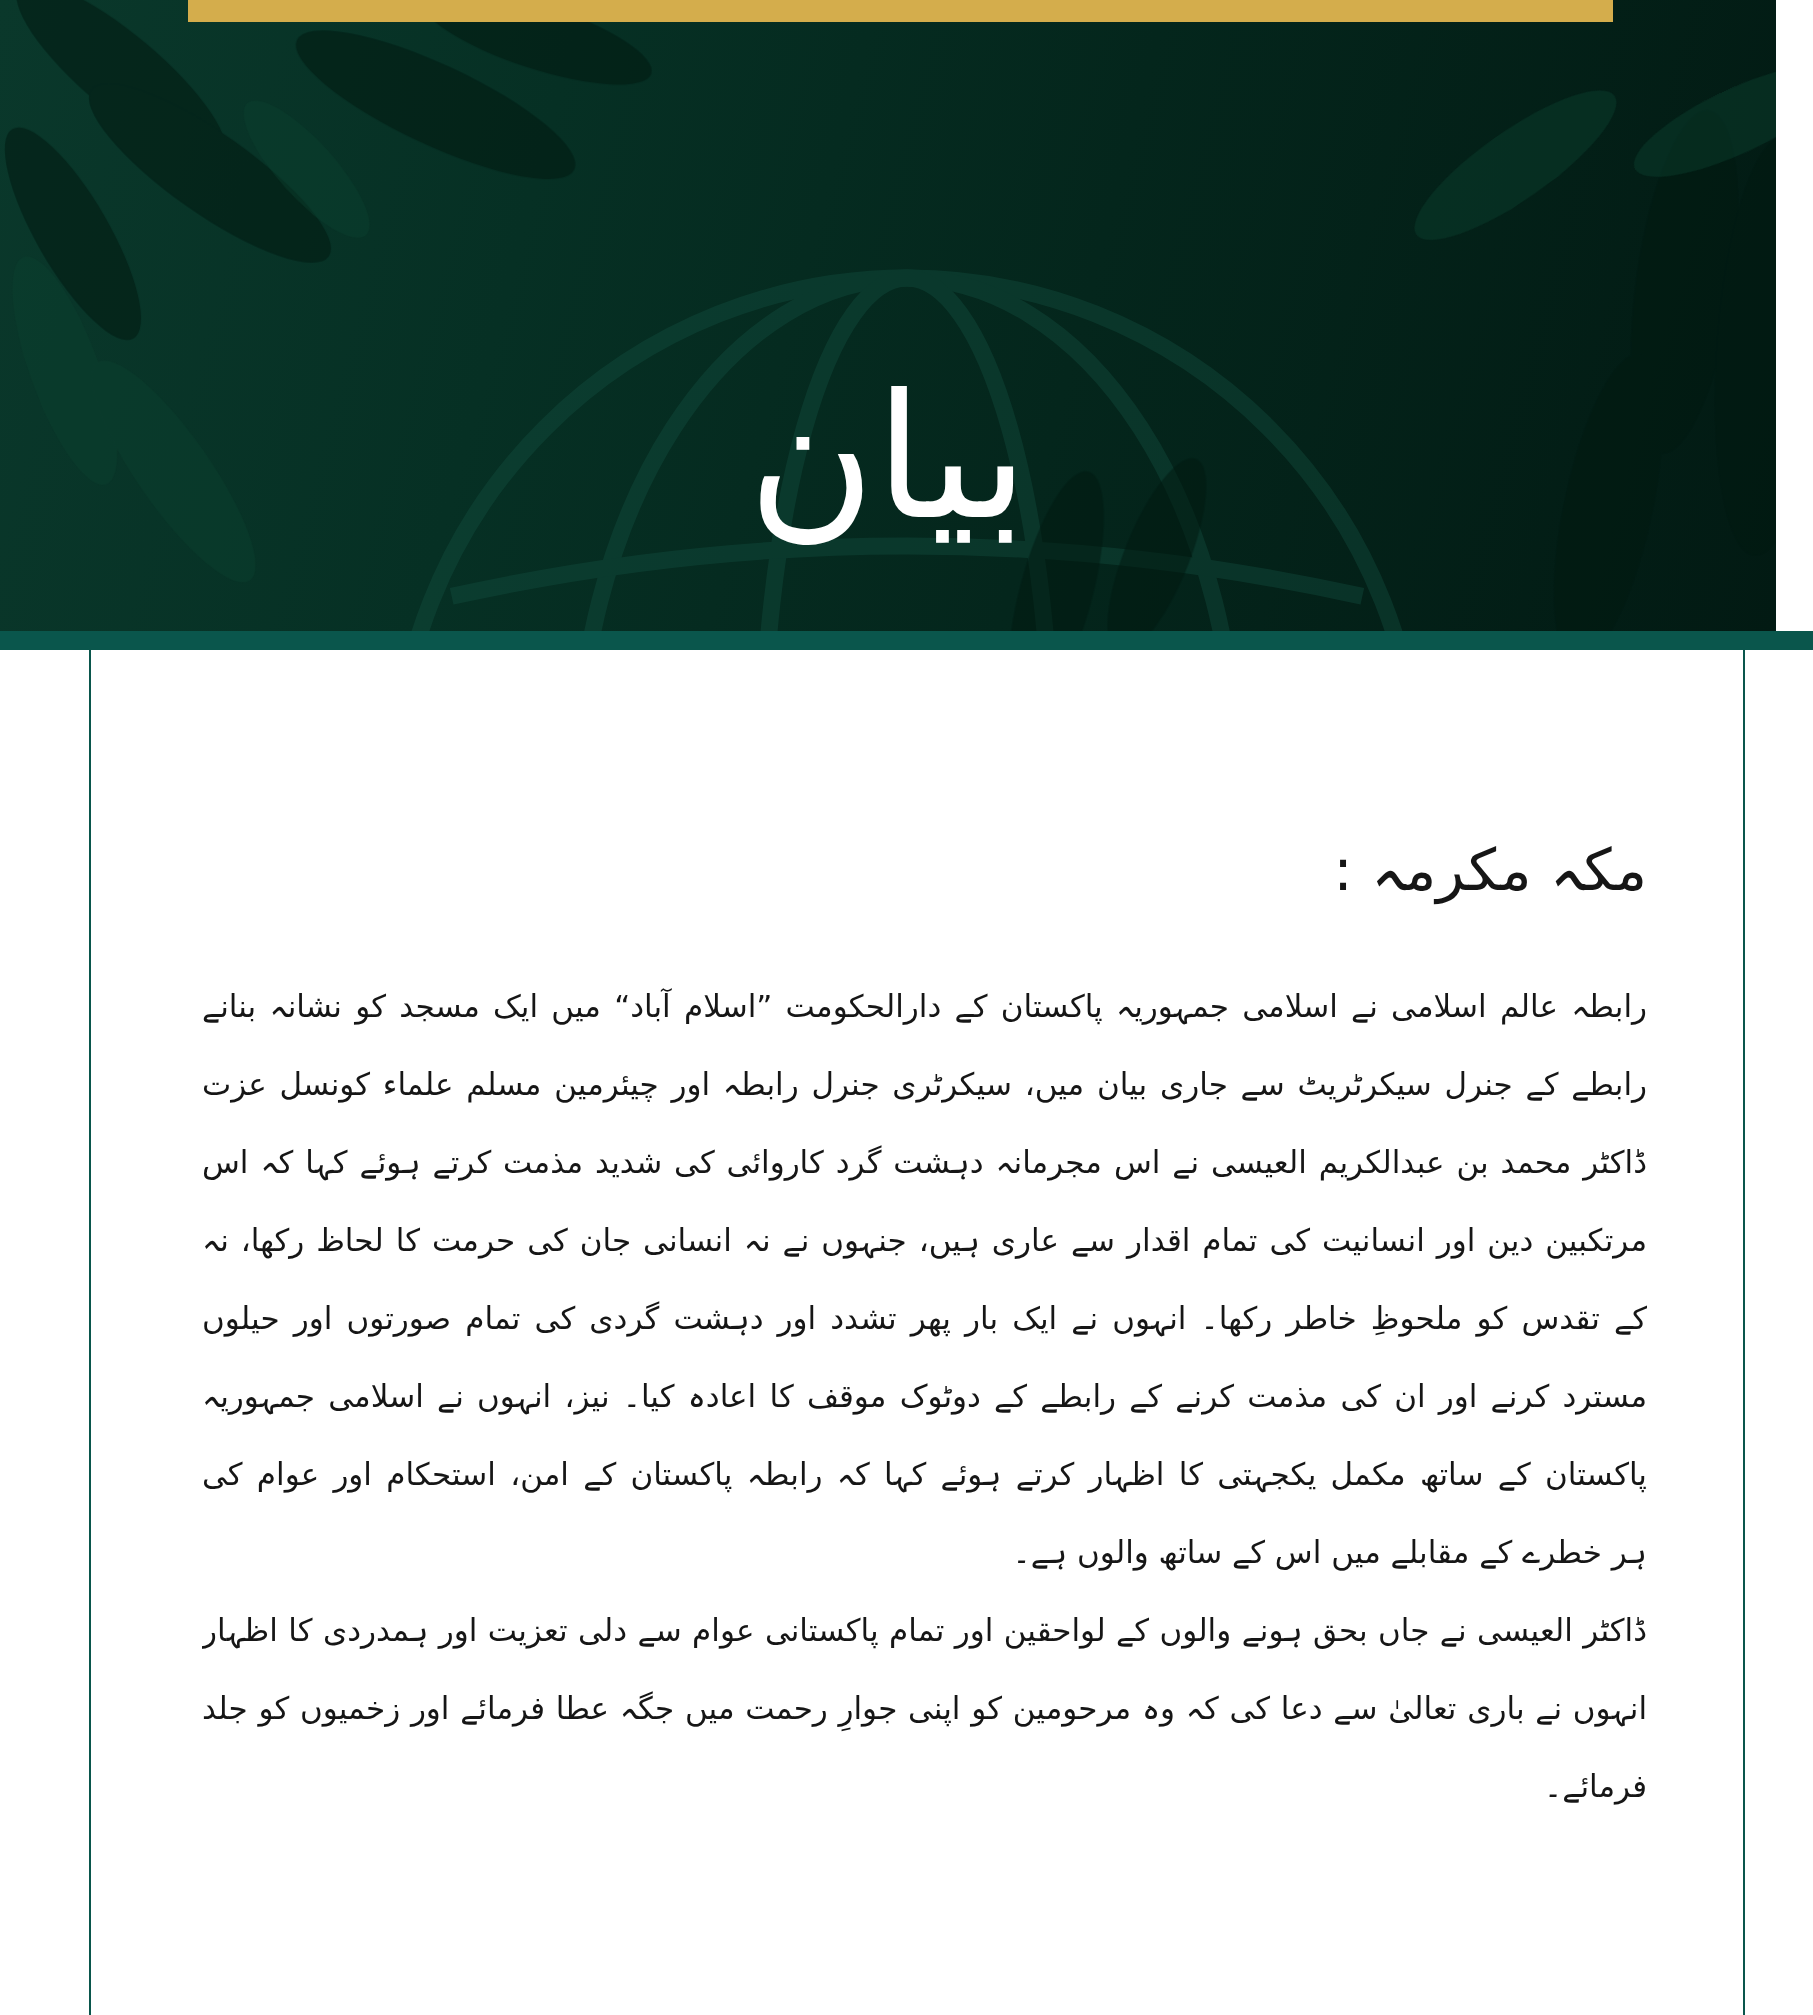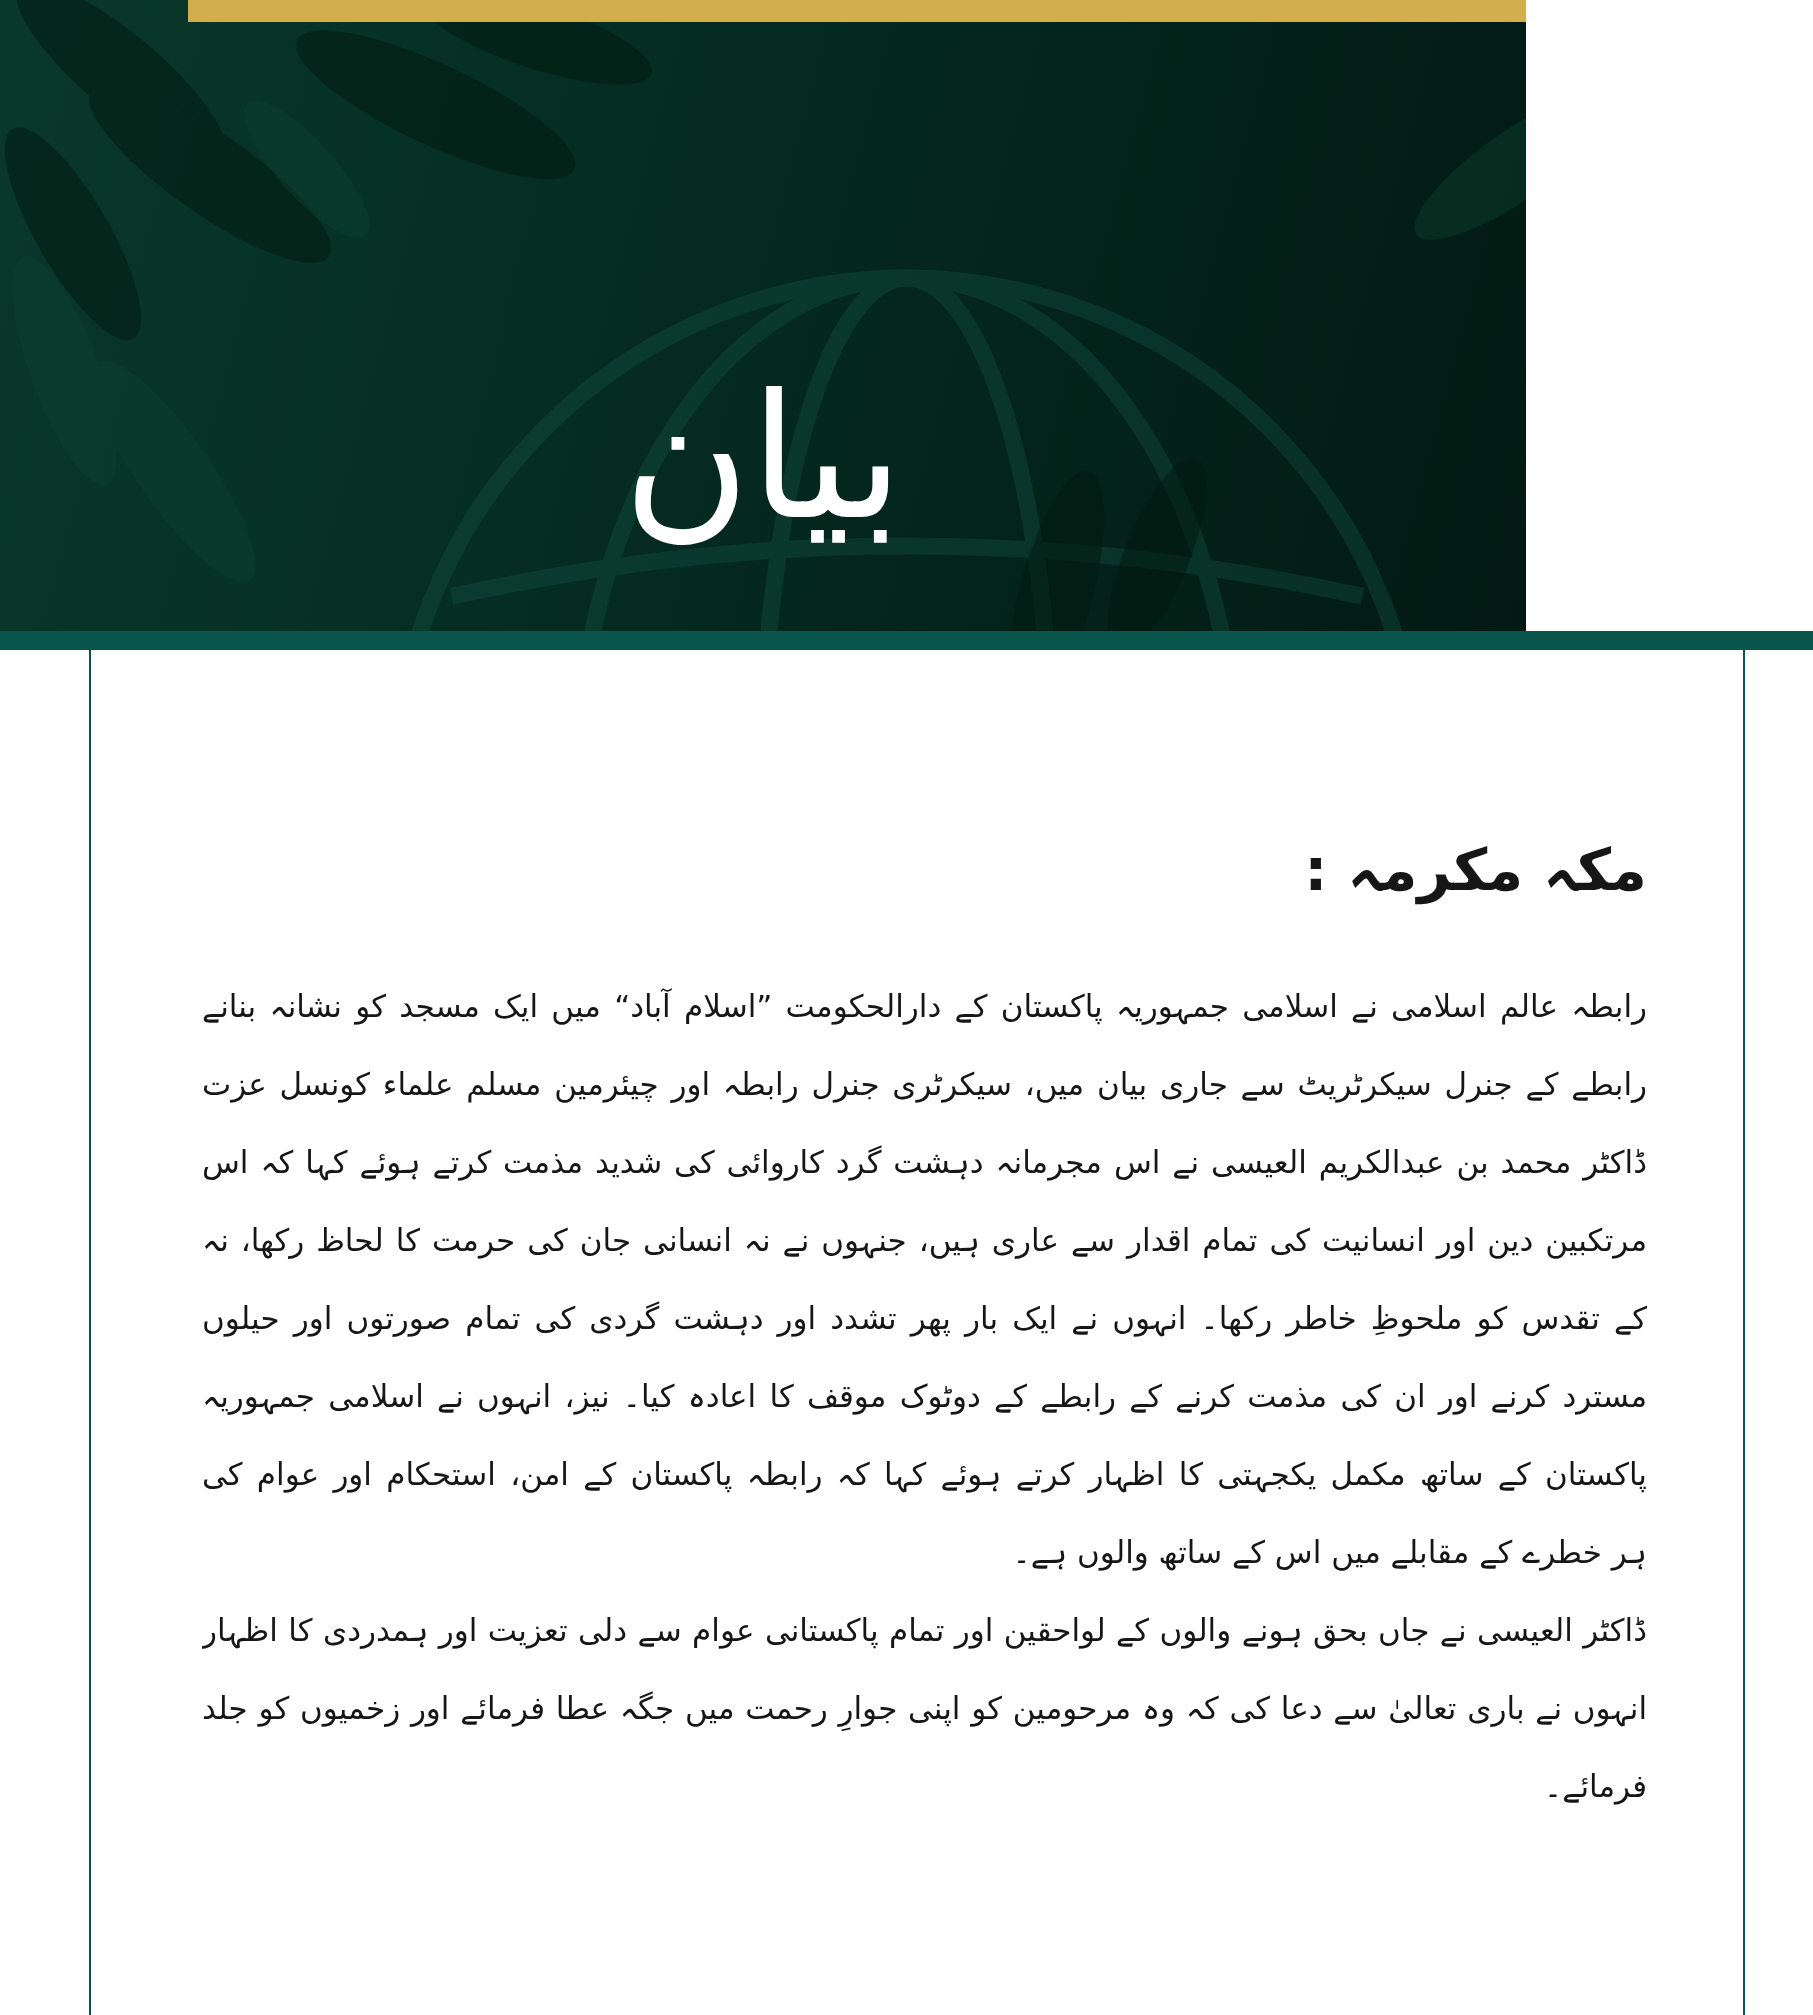--- a/index.html
+++ b/index.html
@@ -2,37 +2,37 @@
 <html lang="ur" style="font-size:6.4px"><head>
 <meta charset="utf-8">
 <style>
   html,body{margin:0;padding:0;background:#ffffff;}
   #page{
     position:relative;width:1814px;height:2467px;background:#ffffff;
     overflow:hidden;font-family:"DejaVu Sans",sans-serif;
   }
   
   .header{
-    position:absolute;left:0;top:0;width:1526px;height:631px;overflow:hidden;
+    position:absolute;left:0;top:0;width:1776px;height:631px;overflow:hidden;
     background:linear-gradient(105deg,#0a382b 0%,#063024 30%,#04261c 60%,#021a13 100%);
   }
   .deco{position:absolute;left:0;top:0;}
   .goldbar{position:absolute;left:188px;top:0;width:1425px;height:22px;background:#d4ad4c;}
   .banner-title{
     position:absolute;left:0;right:0;top:324px;height:282px;line-height:266px;
     margin:0;text-align:center;direction:rtl;color:#ffffff;font-size:173px;font-weight:400;
   }
   .band{position:absolute;left:0;top:631px;width:1814px;height:19px;background:#0a564c;}
   .vrule{position:absolute;top:650px;bottom:0;width:1.6px;background:#0a564c;}
   .vrule.left{left:89px;}
   .vrule.right{left:1743px;}
   
   .dateline{
     position:absolute;right:167px;top:836px;margin:0;direction:rtl;
-    font-size:58px;font-weight:700;color:#161616;letter-spacing:0.8px;
+    font-size:58px;font-weight:400;color:#161616;letter-spacing:0.8px;
   }
   .lines{
     position:absolute;right:167px;left:202px;top:967px;direction:rtl;color:#161616;
   }
   .line{
     height:78px;line-height:78px;font-size:31px;overflow:hidden;
     text-align:justify;text-align-last:justify;
   }
   .line.end{text-align:right;text-align-last:right;}
 </style>

